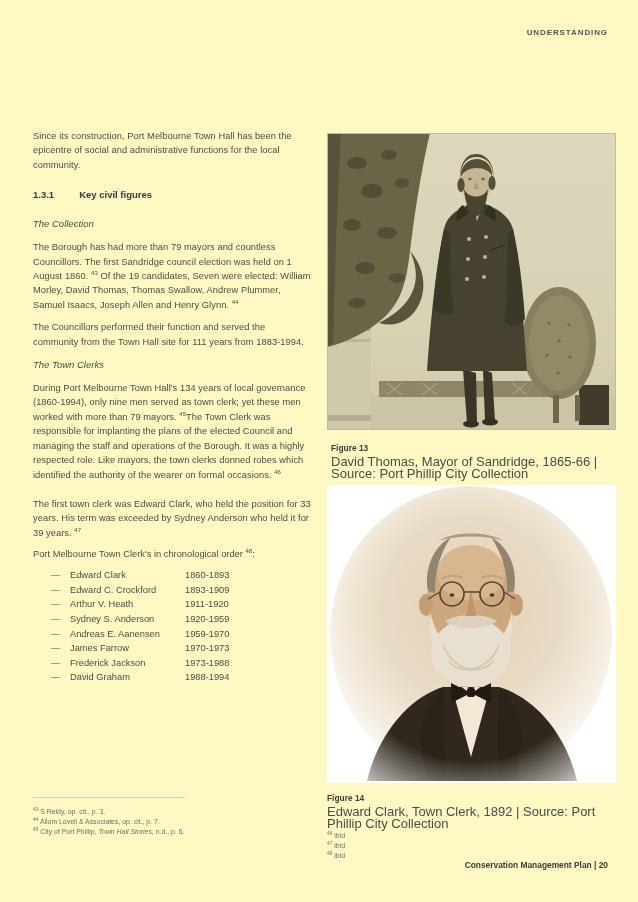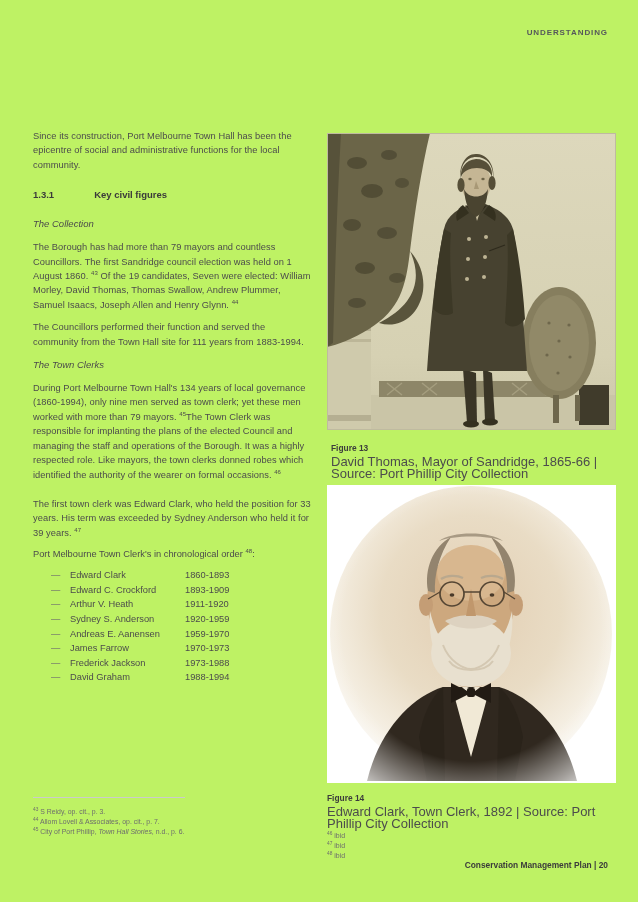--- a/index.html
+++ b/index.html
@@ -1,33 +1,33 @@
 <!DOCTYPE html>
 <html><head>
 <meta charset="utf-8">
 <style>
   html,body { margin:0; padding:0; background:#ffffff; }
   .page {
-    position:relative; width:638px; height:902px; background:#bef264;
+    position:relative; width:638px; height:902px; background:#fef9c3;
     font-family:"Liberation Sans", sans-serif; overflow:hidden;
   }
   .page-header {
     position:absolute; top:28px; right:30px;
     font-size:8px; font-weight:bold; letter-spacing:0.9px; color:#56575b;
   }
   
   .col-left { position:absolute; left:33px; top:129px; width:280px; color:#4c4c4c; }
   .h1 { display:flex; gap:13px; font-size:13px; line-height:15px; font-weight:bold; color:#3a3a3a; margin:0 0 9px 0; }
   .body-p { font-size:9.3px; line-height:14.4px; letter-spacing:0.05px; color:#4c4c4c; margin:0 0 8px 0; }
   .body-p sup, .list-intro sup { font-size:6px; line-height:0; vertical-align:super; color:#4c4c4c; }
   .mb17 { margin-bottom:17px; }
   .mb15 { margin-bottom:15px; }
   .mb10 { margin-bottom:10px; }
   .mb7  { margin-bottom:7px; }
-  .h2 { display:flex; gap:40px; font-size:9.5px; line-height:12px; font-weight:bold; color:#3a3a3a; margin:0 0 17px 0; }
+  .h2 { display:flex; gap:25px; font-size:9.5px; line-height:12px; font-weight:bold; color:#3a3a3a; margin:0 0 17px 0; }
   .h3-italic { font-size:9.5px; line-height:12px; font-style:italic; font-weight:normal; color:#4c4c4c; margin:0 0 10px 0; }
   .list-intro { font-size:9.3px; line-height:14px; margin:0 0 7px 0; color:#4c4c4c; }
   .clerk-list { margin:0; }
   .clerk-row { display:grid; grid-template-columns:19px 115px auto; padding-left:18px; font-size:9.3px; line-height:14.6px; color:#4c4c4c; }
   .clerk-row .dash { color:#6f6f6f; }
   
   .footnotes { position:absolute; left:33px; top:797px; width:280px; }
   .fn-rule { width:152px; height:1px; background:#cbcbcb; margin-bottom:9px; }
   .fn { font-size:6.9px; line-height:9.8px; color:#6d6d6d; }
   .fn sup { font-size:4.8px; vertical-align:super; line-height:0; }

